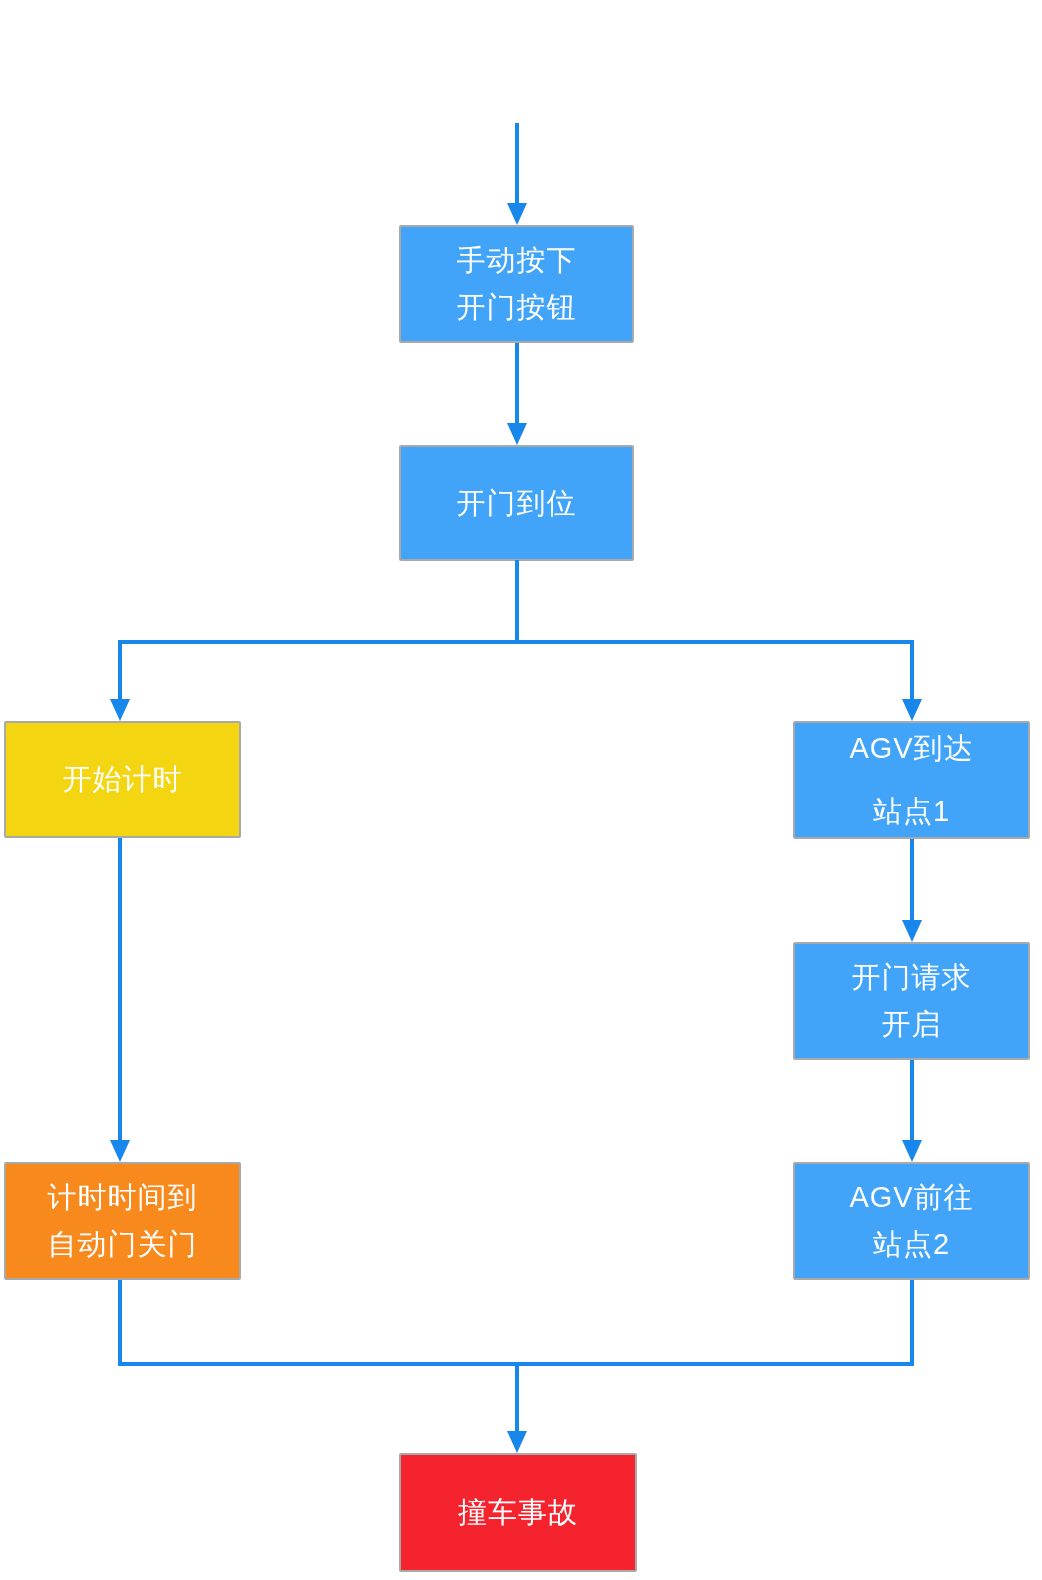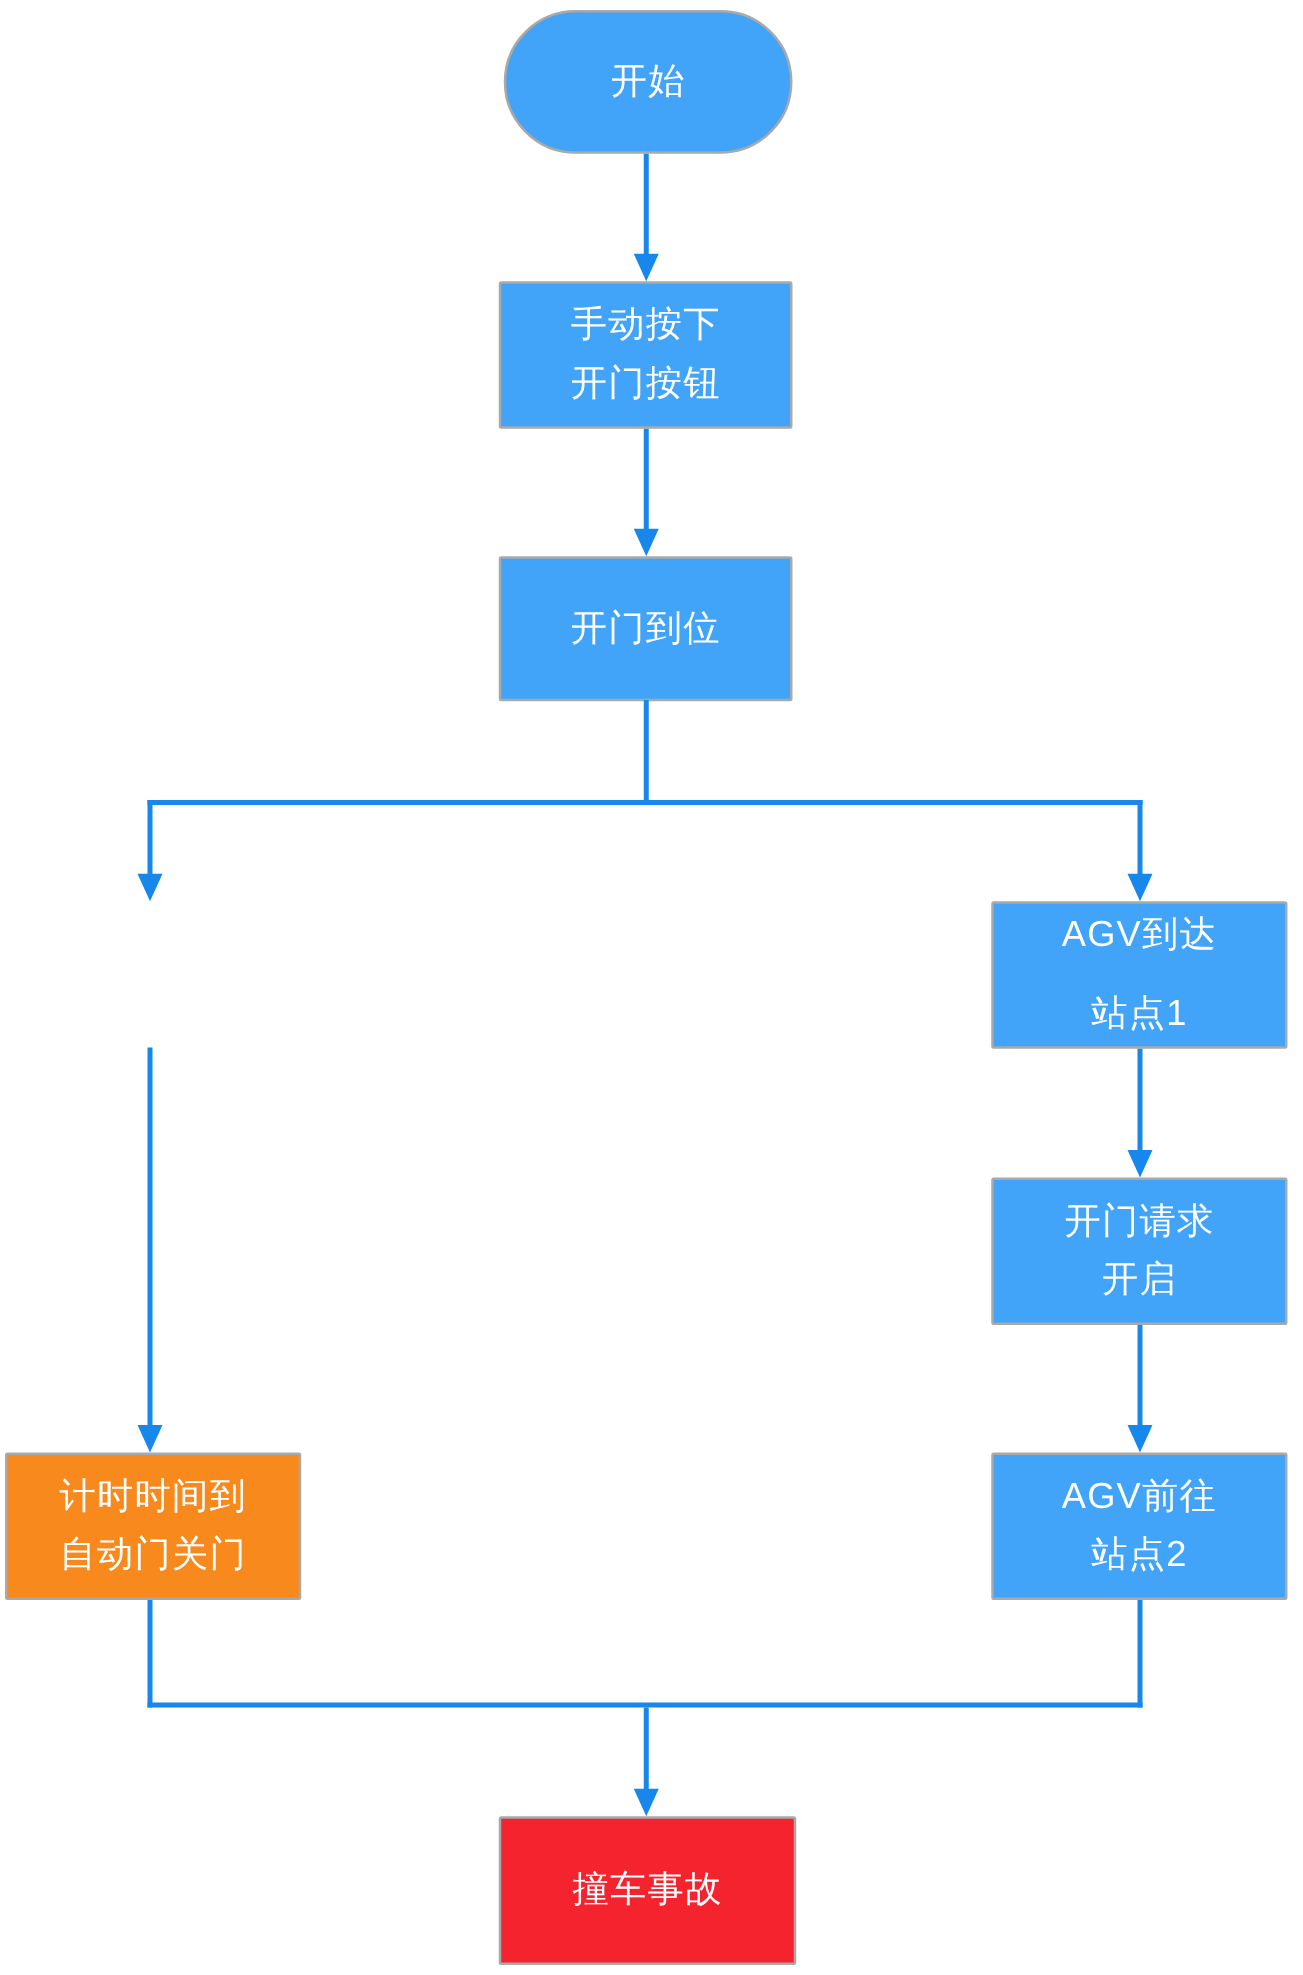--- a/index.html
+++ b/index.html
@@ -48,33 +48,33 @@
   #n-request {left:793px;top:942px; width:237px;height:118px;}
   #n-close   {left:4px;  top:1162px;width:237px;height:118px;}
   #n-agv2    {left:793px;top:1162px;width:237px;height:118px;}
   #n-crash   {left:399px;top:1453px;width:238px;height:119px;}
 </style>
 </head>
 <body>
 
 <div id="canvas">
 
-  <div class="node terminator" id="n-start" style="background: rgb(65, 164, 248);">
-    <span>开始</span>
-  </div>
 
   <div class="node" id="n-manual" style="background: rgb(65, 164, 248);">
     <span>手动按下</span>
     <span>开门按钮</span>
   </div>
 
   <div class="node" id="n-doorpos" style="background: rgb(65, 164, 248); text-align: center;">
     <span>开门到位</span>
   </div>
 
+  <div class="node" id="n-timer" style="background: rgb(243, 213, 17);">
+    <span>开始计时</span>
+  </div>
 
   <div class="node" id="n-agv1" style="background: rgb(65, 164, 248); gap: 16px;">
     <span>AGV到达</span>
     <span>站点1</span>
   </div>
 
   <div class="node" id="n-request" style="background: rgb(65, 164, 248);">
     <span>开门请求</span>
     <span>开启</span>
   </div>

